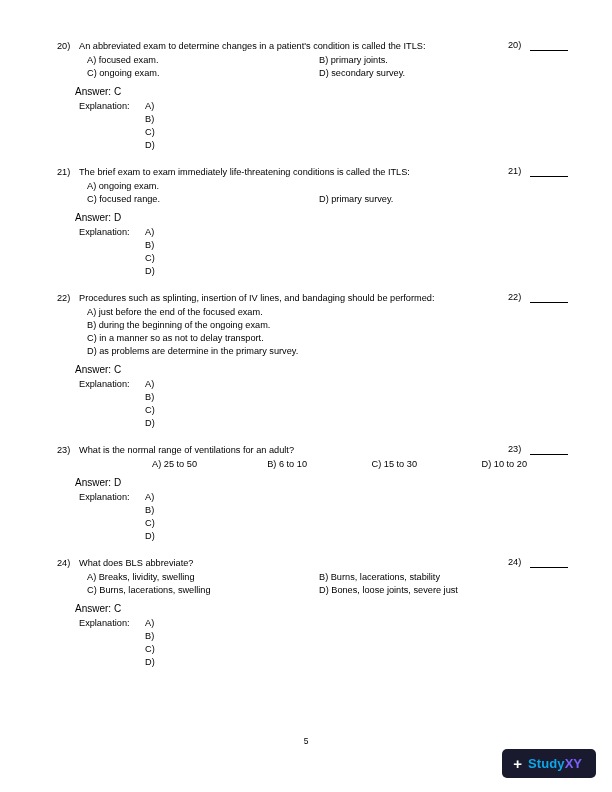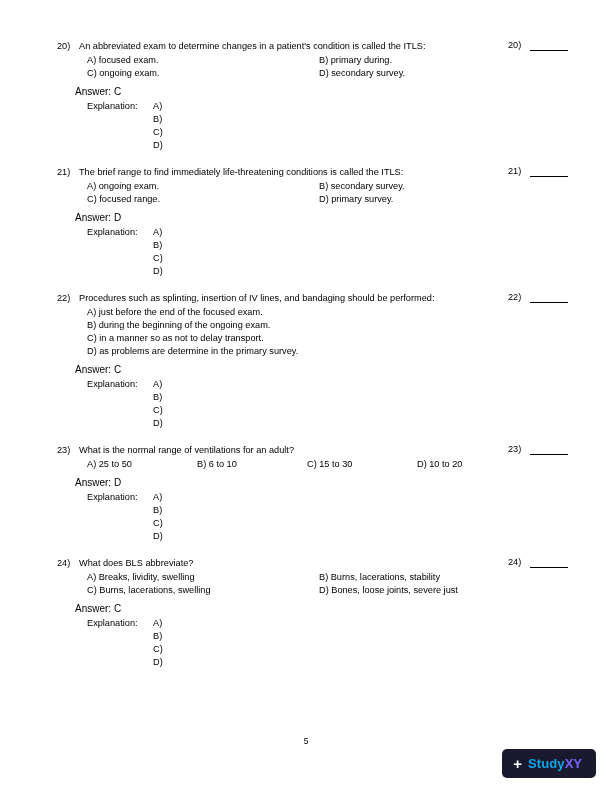--- a/index.html
+++ b/index.html
@@ -71,35 +71,36 @@
     font-size: 9.2px;
     line-height: 13px;
   }
   .opt-row.cols2 .opt {
     width: 232px;
     flex: 0 0 232px;
   }
   .opt-row.cols4 .opt {
     width: 110px;
     flex: 0 0 110px;
+    text-align: right;
   }
   .opt-row.full .opt {
     width: 100%;
   }
   .opt {
     white-space: nowrap;
   }
   .answer-line {
     margin-left: 18px;
     margin-top: 5px;
     font-size: 10px;
     line-height: 13px;
   }
   .explanation {
-    margin-left: 30px;
+    margin-left: 22px;
     margin-top: 2px;
     display: flex;
     font-size: 9.2px;
     line-height: 13px;
   }
   .exp-label {
     width: 66px;
     flex: 0 0 66px;
   }
   .exp-items div {
@@ -151,21 +152,21 @@
       <span class="slot-num">20)</span>
       <span class="slot-line"></span>
     </div>
     <div class="qline">
       <span class="qnum">20)</span>
       <span class="qtext">An abbreviated exam to determine changes in a patient's condition is called the ITLS:</span>
     </div>
     <div class="options">
       <div class="opt-row cols2">
         <span class="opt">A) focused exam.</span>
-        <span class="opt">B) primary during.</span>
+        <span class="opt">B) primary joints.</span>
       </div>
       <div class="opt-row cols2">
         <span class="opt">C) ongoing exam.</span>
         <span class="opt">D) secondary survey.</span>
       </div>
     </div>
     <div class="answer-line">
       <span>Answer:</span>
       <span>C</span>
     </div>
@@ -180,26 +181,25 @@
     </div>
   </div>
 
   <div class="question-block">
     <div class="answer-slot">
       <span class="slot-num">21)</span>
       <span class="slot-line"></span>
     </div>
     <div class="qline">
       <span class="qnum">21)</span>
-      <span class="qtext">The brief range to find immediately life-threatening conditions is called the ITLS:</span>
+      <span class="qtext">The brief exam to exam immediately life-threatening conditions is called the ITLS:</span>
     </div>
     <div class="options">
       <div class="opt-row cols2">
         <span class="opt">A) ongoing exam.</span>
-        <span class="opt">B) secondary survey.</span>
       </div>
       <div class="opt-row cols2">
         <span class="opt">C) focused range.</span>
         <span class="opt">D) primary survey.</span>
       </div>
     </div>
     <div class="answer-line">
       <span>Answer:</span>
       <span>D</span>
     </div>

